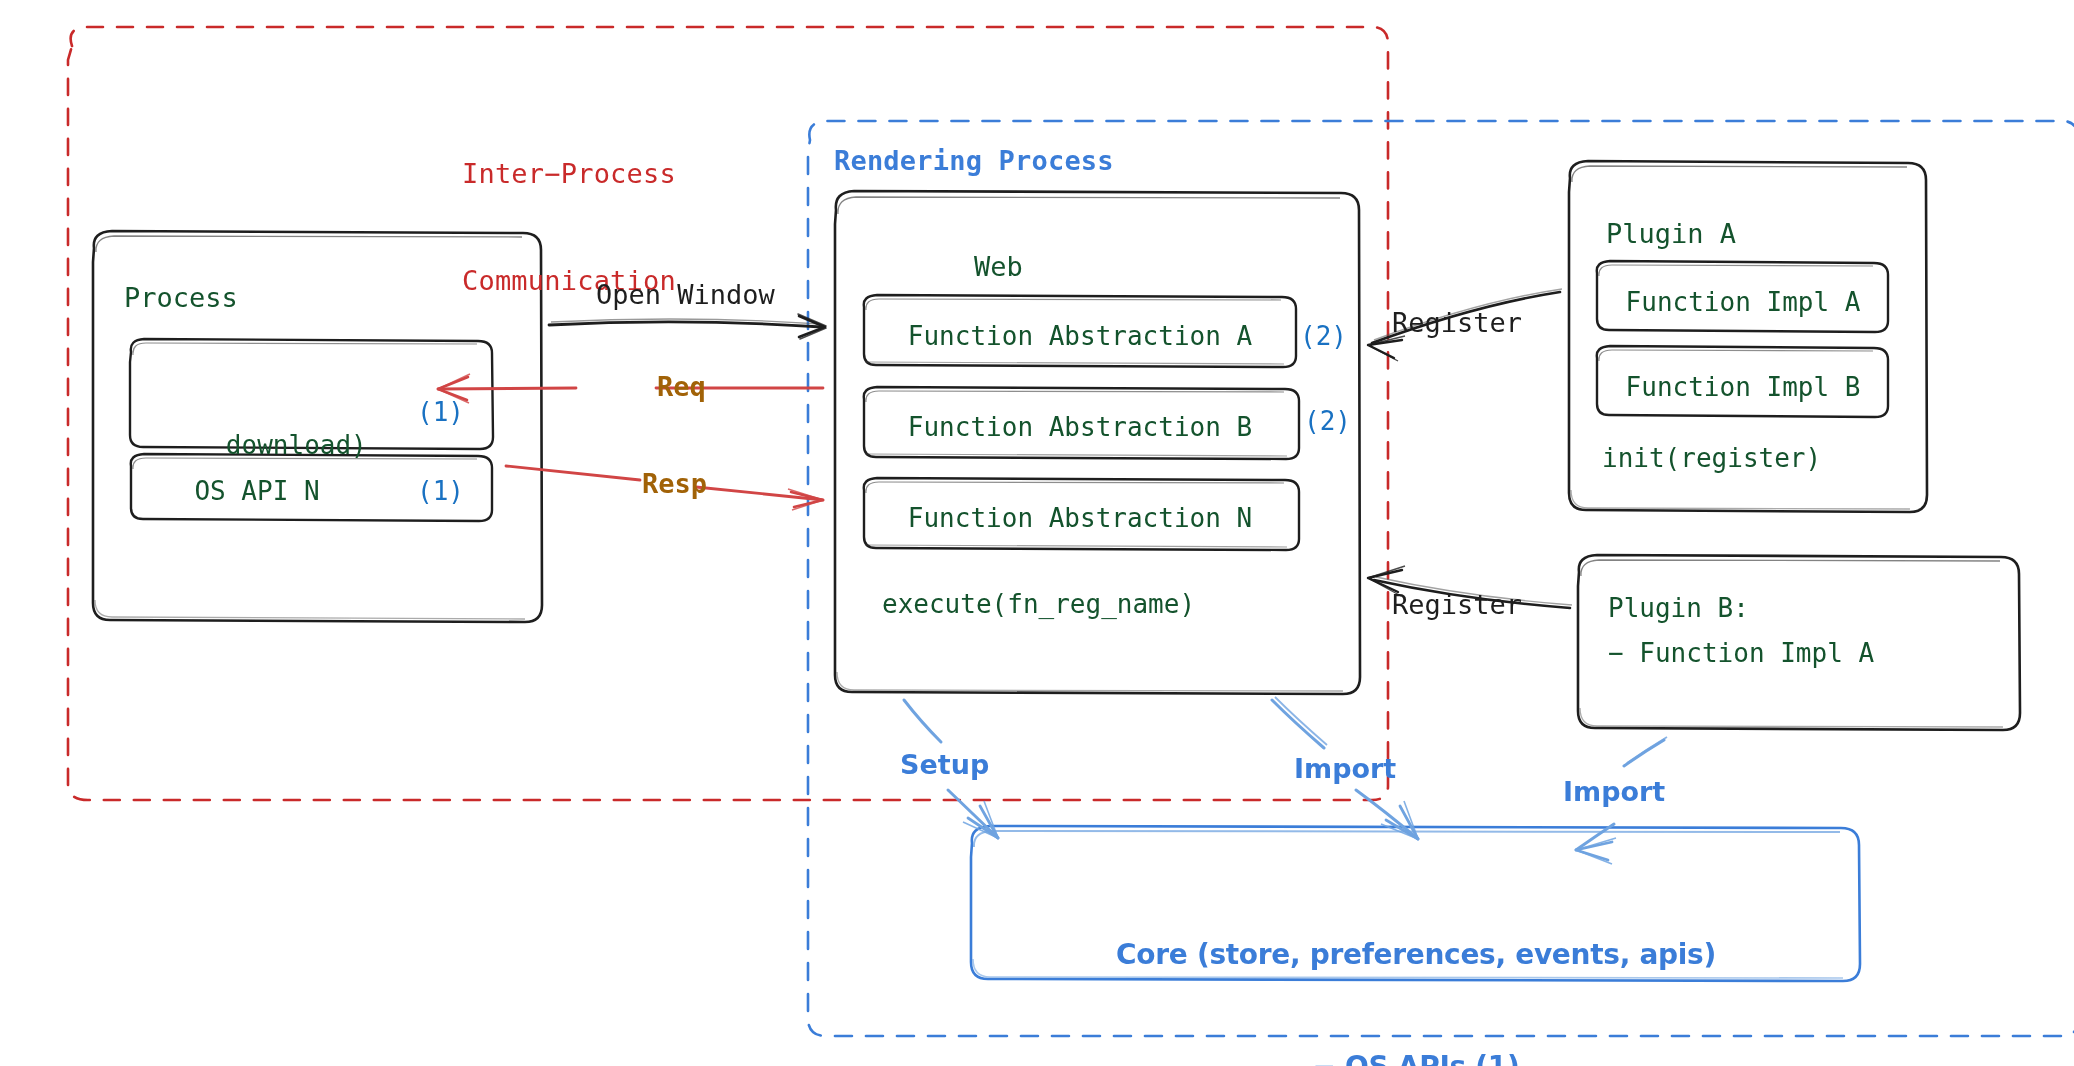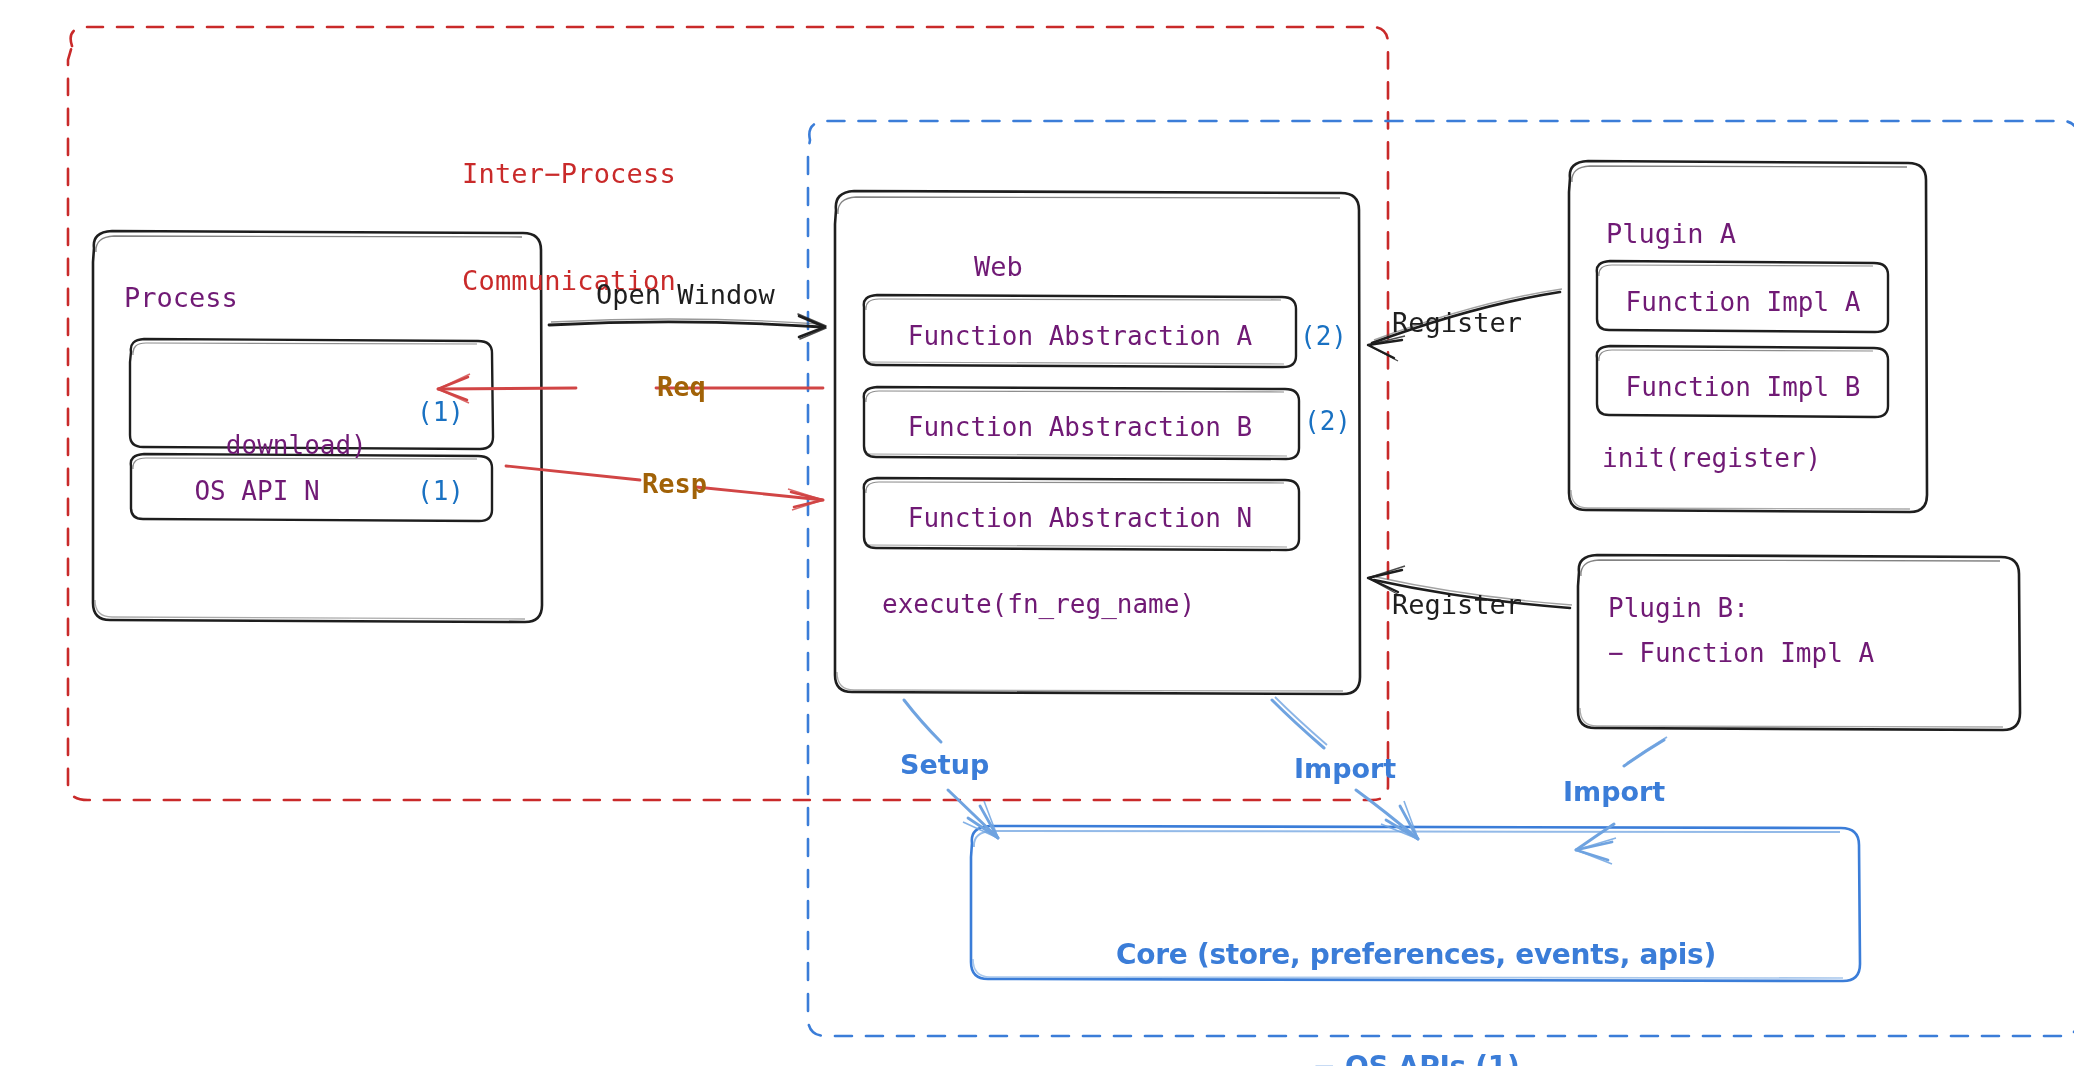--- a/index.html
+++ b/index.html
@@ -23,21 +23,21 @@
     left: 0; top: 0;
     width: 2074px;
     height: 1066px;
   }
 
   
   .tnode {
     position: absolute;
     white-space: pre;
     font-family: "DejaVu Sans Mono", monospace;
-    color: #701a75;
+    color: #14532d;
     line-height: 1.25;
   }
 
   .ipc-title {
     font-size: 27px;
     color: #c92a2a;
     line-height: 1.32;
     letter-spacing: 0.2px;
   }
   .rp-title {
@@ -235,20 +235,21 @@
       <path d="M 1540,850 L 1580,838 M 1540,850 L 1576,864" fill="none" stroke="#6fa3e0" stroke-width="1.6" opacity="0.85"></path>
     </g>
 
   </svg>
 
   <div class="tnode ipc-title" style="left:426px; top:85px; width:300px;">
     <div>Inter−Process</div>
     <div>Communication</div>
   </div>
 
+  <div class="tnode rp-title" style="left:798px; top:144px;">Rendering Process</div>
 
   <div class="tnode heading" style="left:88px; top:281px;">Process</div>
 
   <div class="tnode small-note center" style="left:104px; top:396px; width:250px;">
     <span>download)</span>
   </div>
   <div class="tnode small-note num-blue" style="left:381px; top:396px;">(1)</div>
 
   <div class="tnode small-note center" style="left:96px; top:475px; width:250px;">OS API N</div>
   <div class="tnode small-note num-blue" style="left:381px; top:475px;">(1)</div>

